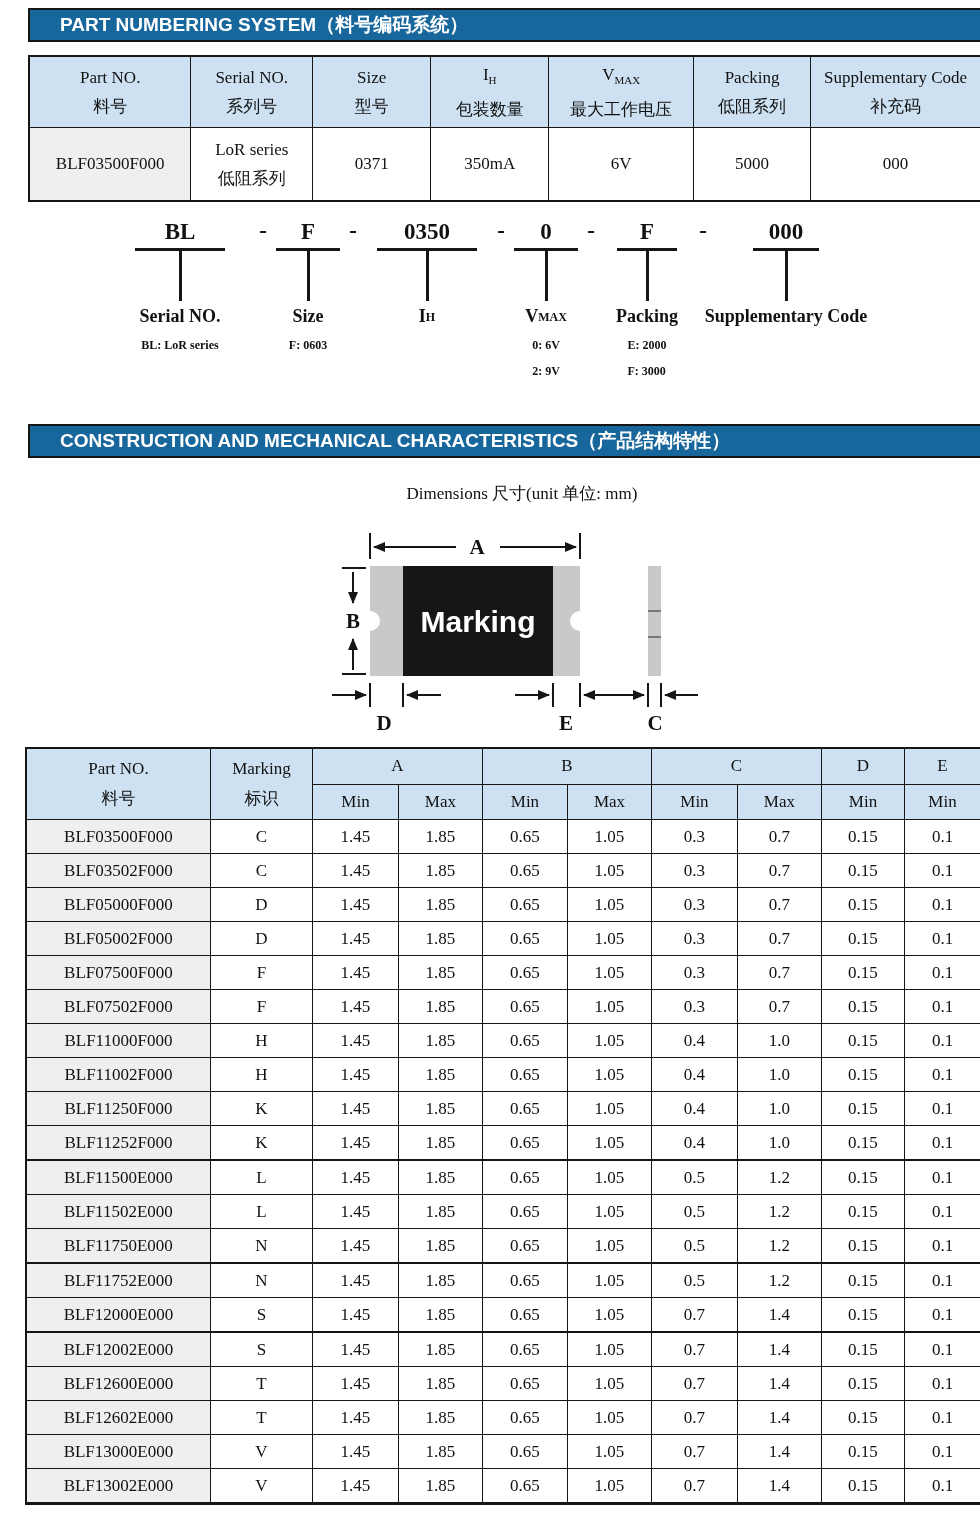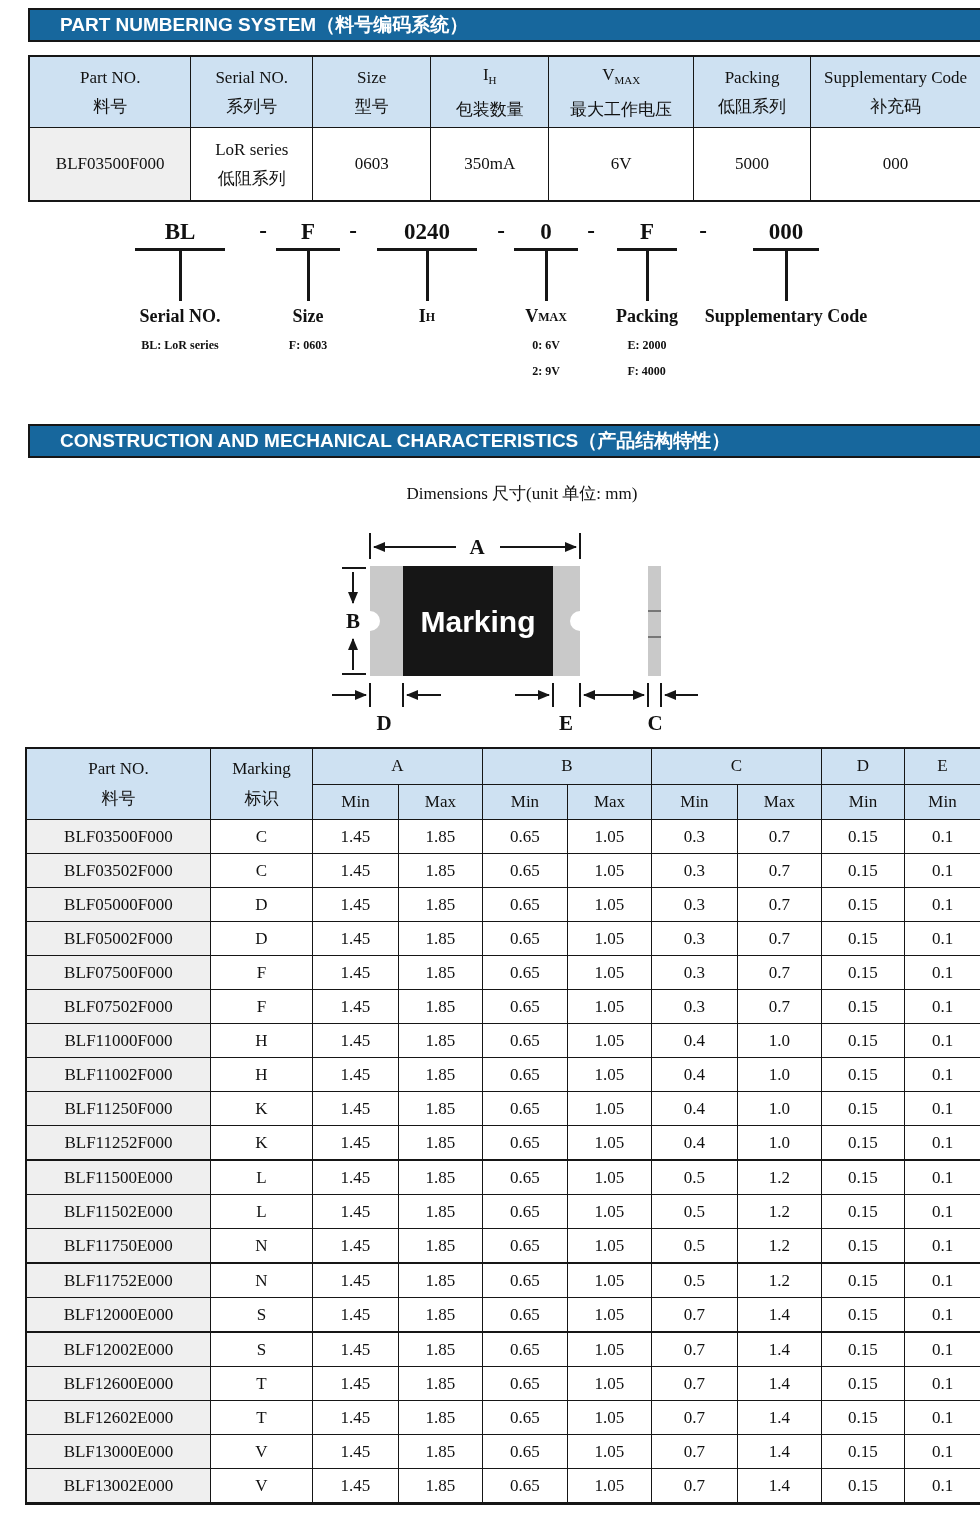--- a/index.html
+++ b/index.html
@@ -113,21 +113,21 @@
         </th>
       </tr>
     </thead>
     <tbody>
       <tr>
         <td class="part-col">BLF03500F000</td>
         <td>
           <div class="cell-line">LoR series</div>
           <div class="cell-line">低阻系列</div>
         </td>
-        <td>0603</td>
+        <td>0371</td>
         <td>350mA</td>
         <td>6V</td>
         <td>5000</td>
         <td>000</td>
       </tr>
     </tbody>
   </table>
 
   <div class="pn-diagram">
 
@@ -159,21 +159,21 @@
       <div class="pn-notes">
           <div class="pn-notes-inner">
         <div>F: 0603</div>
       </div>
         </div>
     </div>
 
     <div class="pn-dash">-</div>
 
     <div class="pn-seg">
-      <div class="pn-code">0240</div>
+      <div class="pn-code">0350</div>
       <div class="pn-tline w100">
           <div class="pn-stem"></div>
         </div>
       <div class="pn-label">
         <span>I</span>
           <span class="lbl-sub">H</span>
       </div>
     </div>
 
     <div class="pn-dash">-</div>
@@ -201,21 +201,21 @@
       <div class="pn-code">F</div>
       <div class="pn-tline w60">
           <div class="pn-stem"></div>
         </div>
       <div class="pn-label">
           <span>Packing</span>
         </div>
       <div class="pn-notes">
           <div class="pn-notes-inner">
         <div>E: 2000</div>
-        <div>F: 4000</div>
+        <div>F: 3000</div>
       </div>
         </div>
     </div>
 
     <div class="pn-dash">-</div>
 
     <div class="pn-seg">
       <div class="pn-code">000</div>
       <div class="pn-tline w66">
           <div class="pn-stem"></div>

